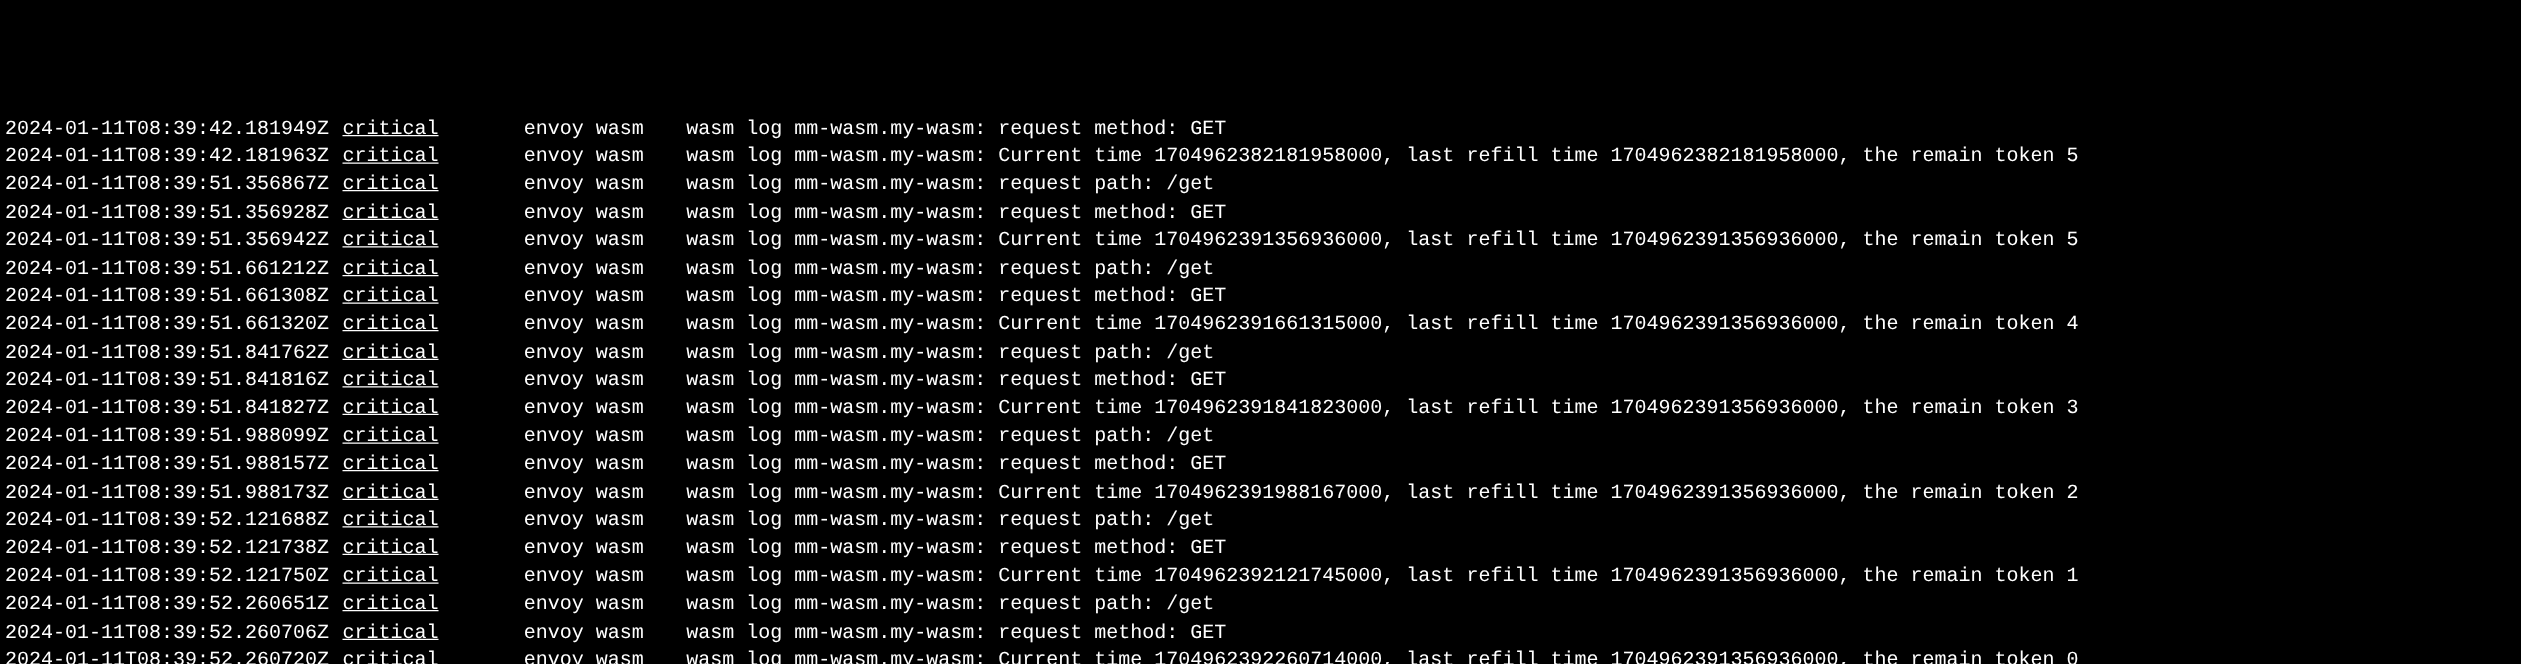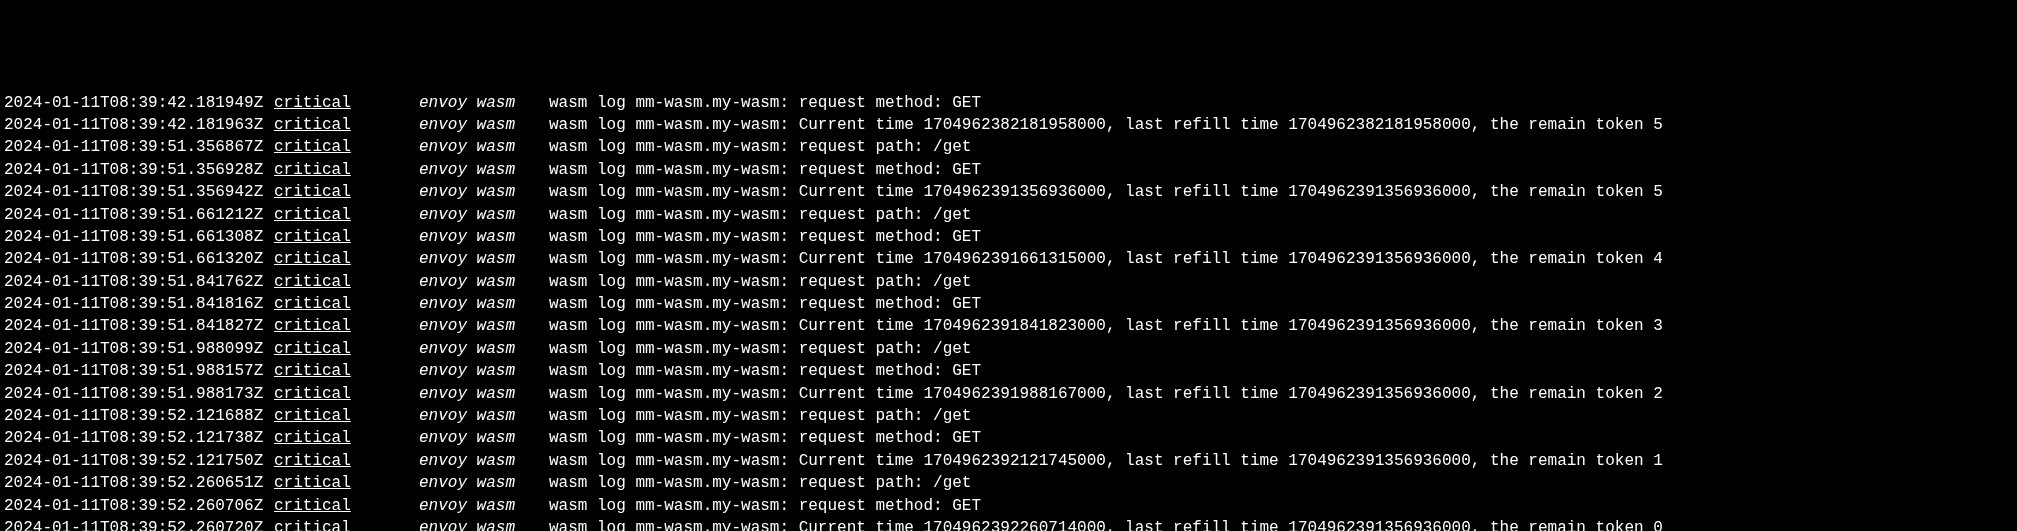--- a/index.html
+++ b/index.html
@@ -26,21 +26,20 @@
       font-family: Liberation Mono, monospace;
     }
     .lvl-col {
       display: inline-block;
       width: 145px;
       text-decoration: underline;
     }
     .src-col {
       display: inline-block;
       width: 130px;
-      font-style: italic;
     }
     .msg-col {
       display: inline;
       margin-top: 28px;
     }
   </style>
 </head>
 <body>
 
 

